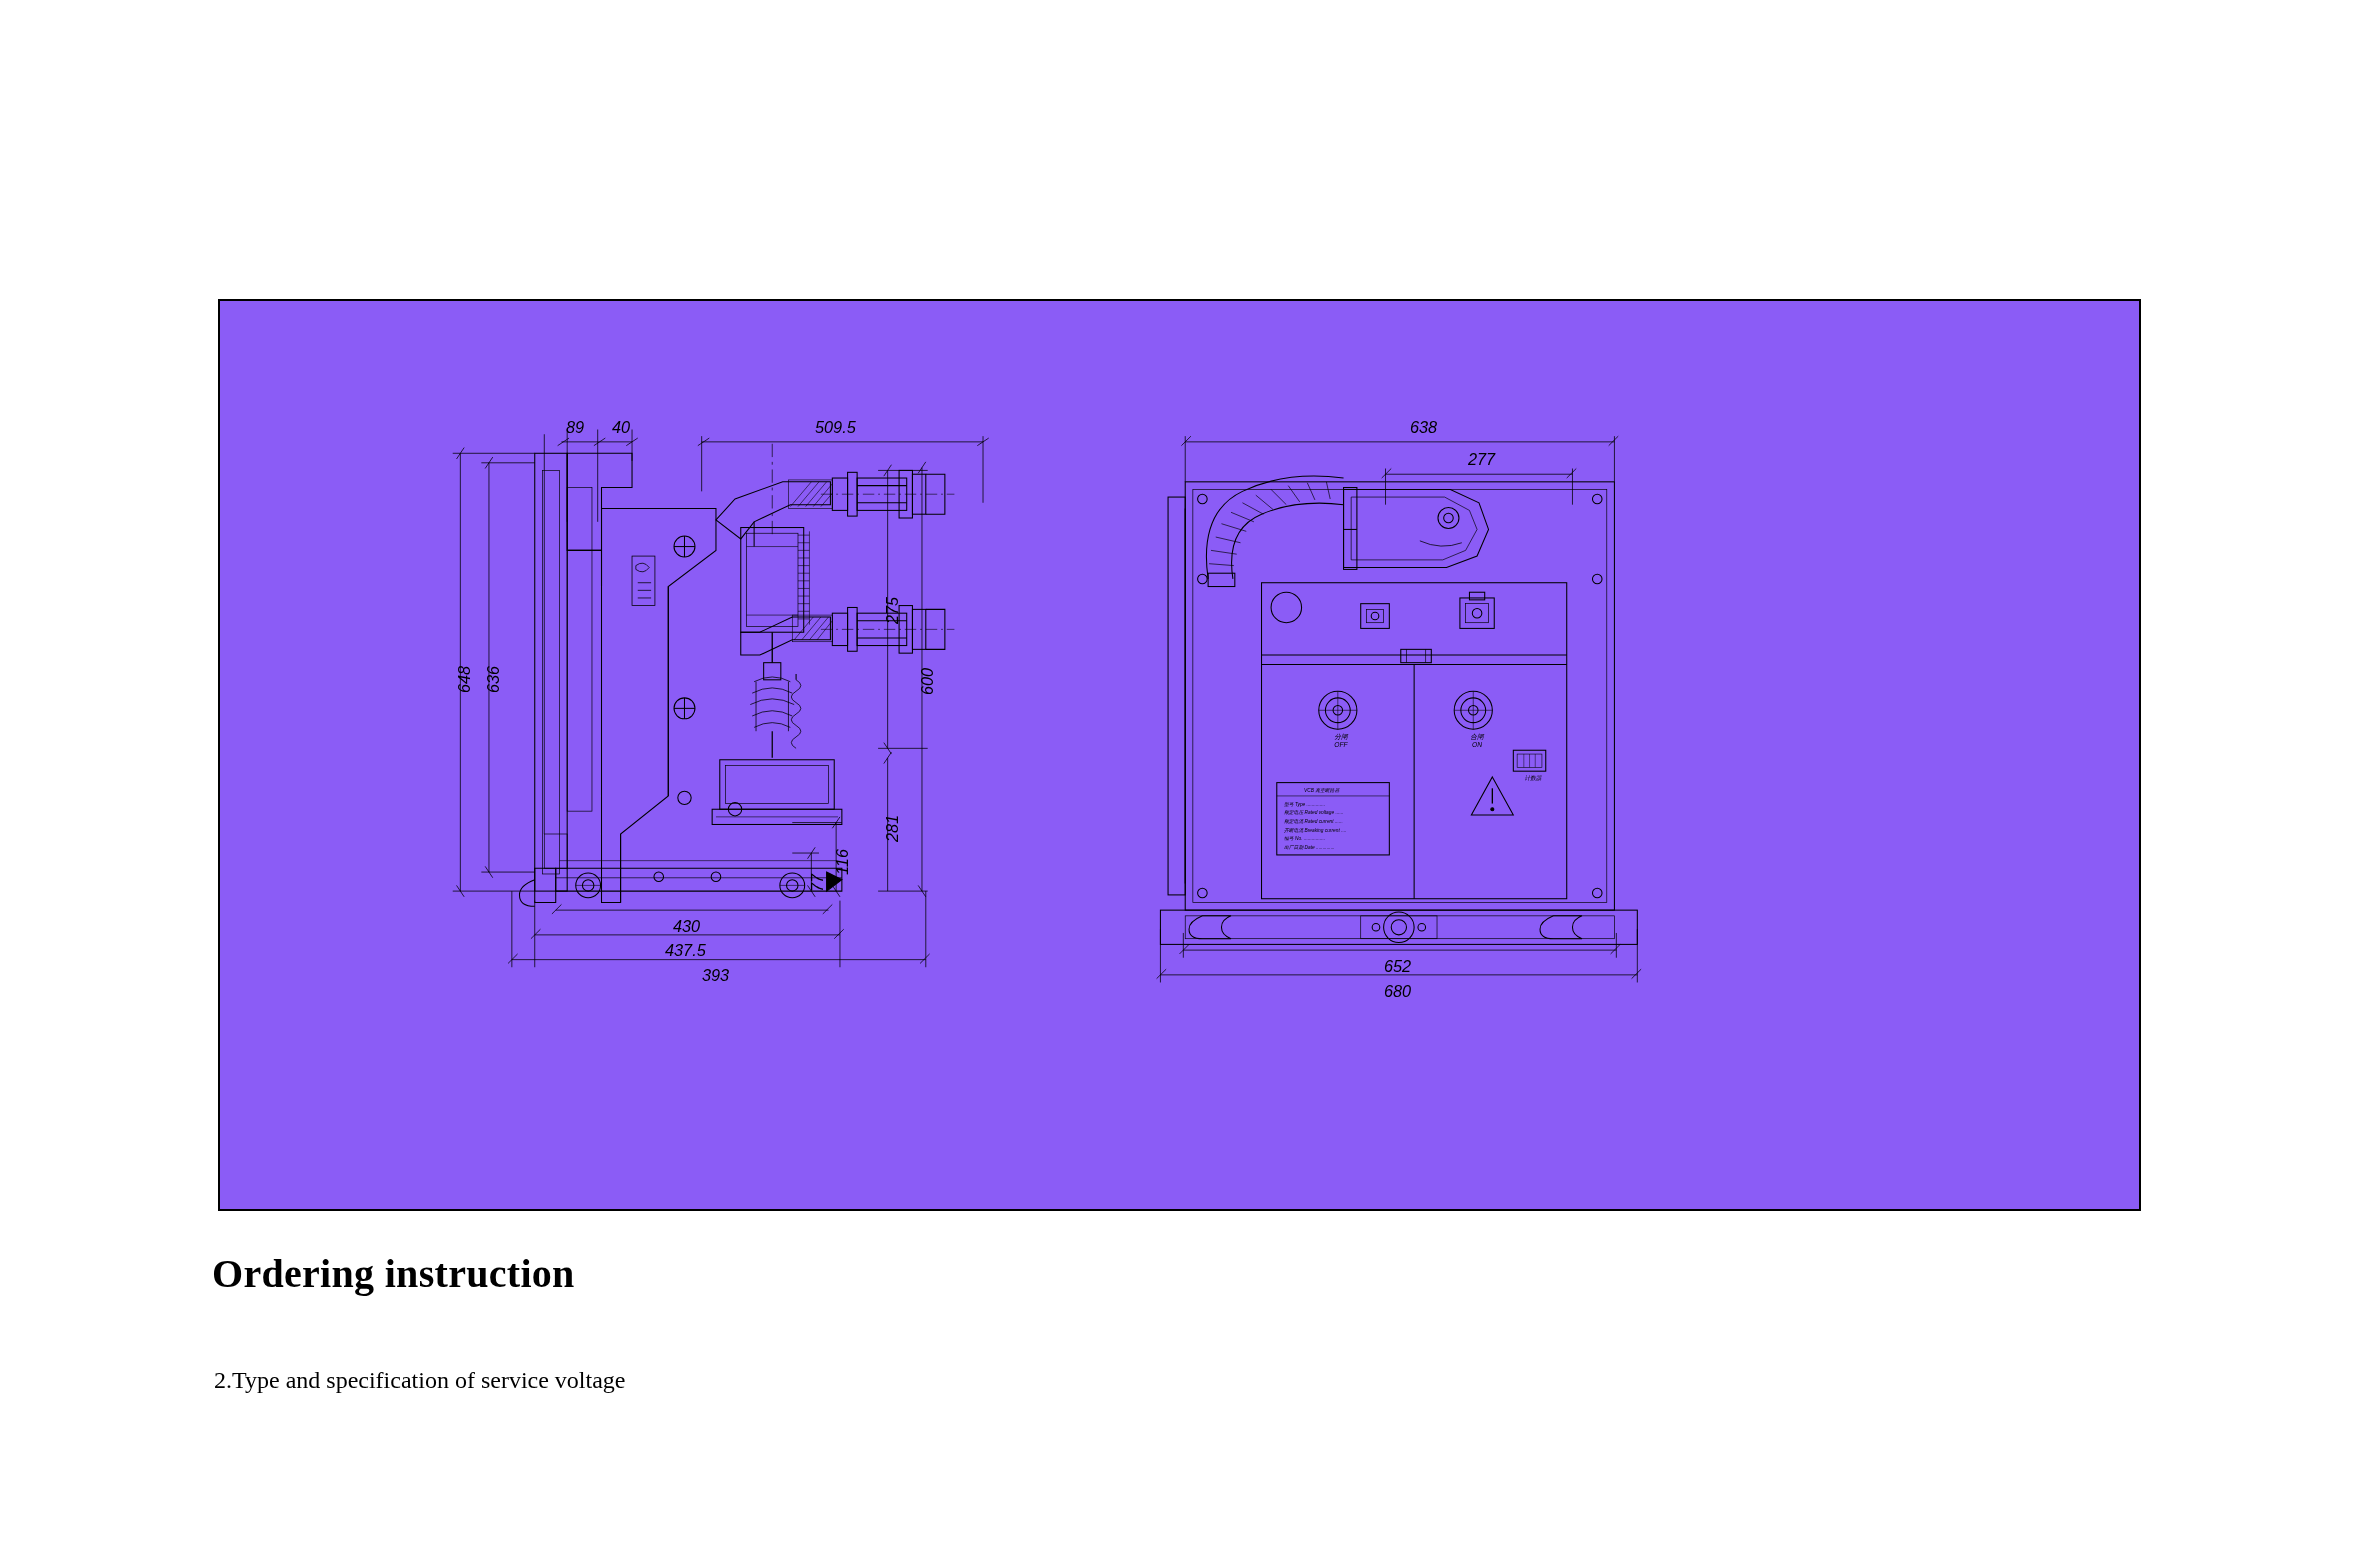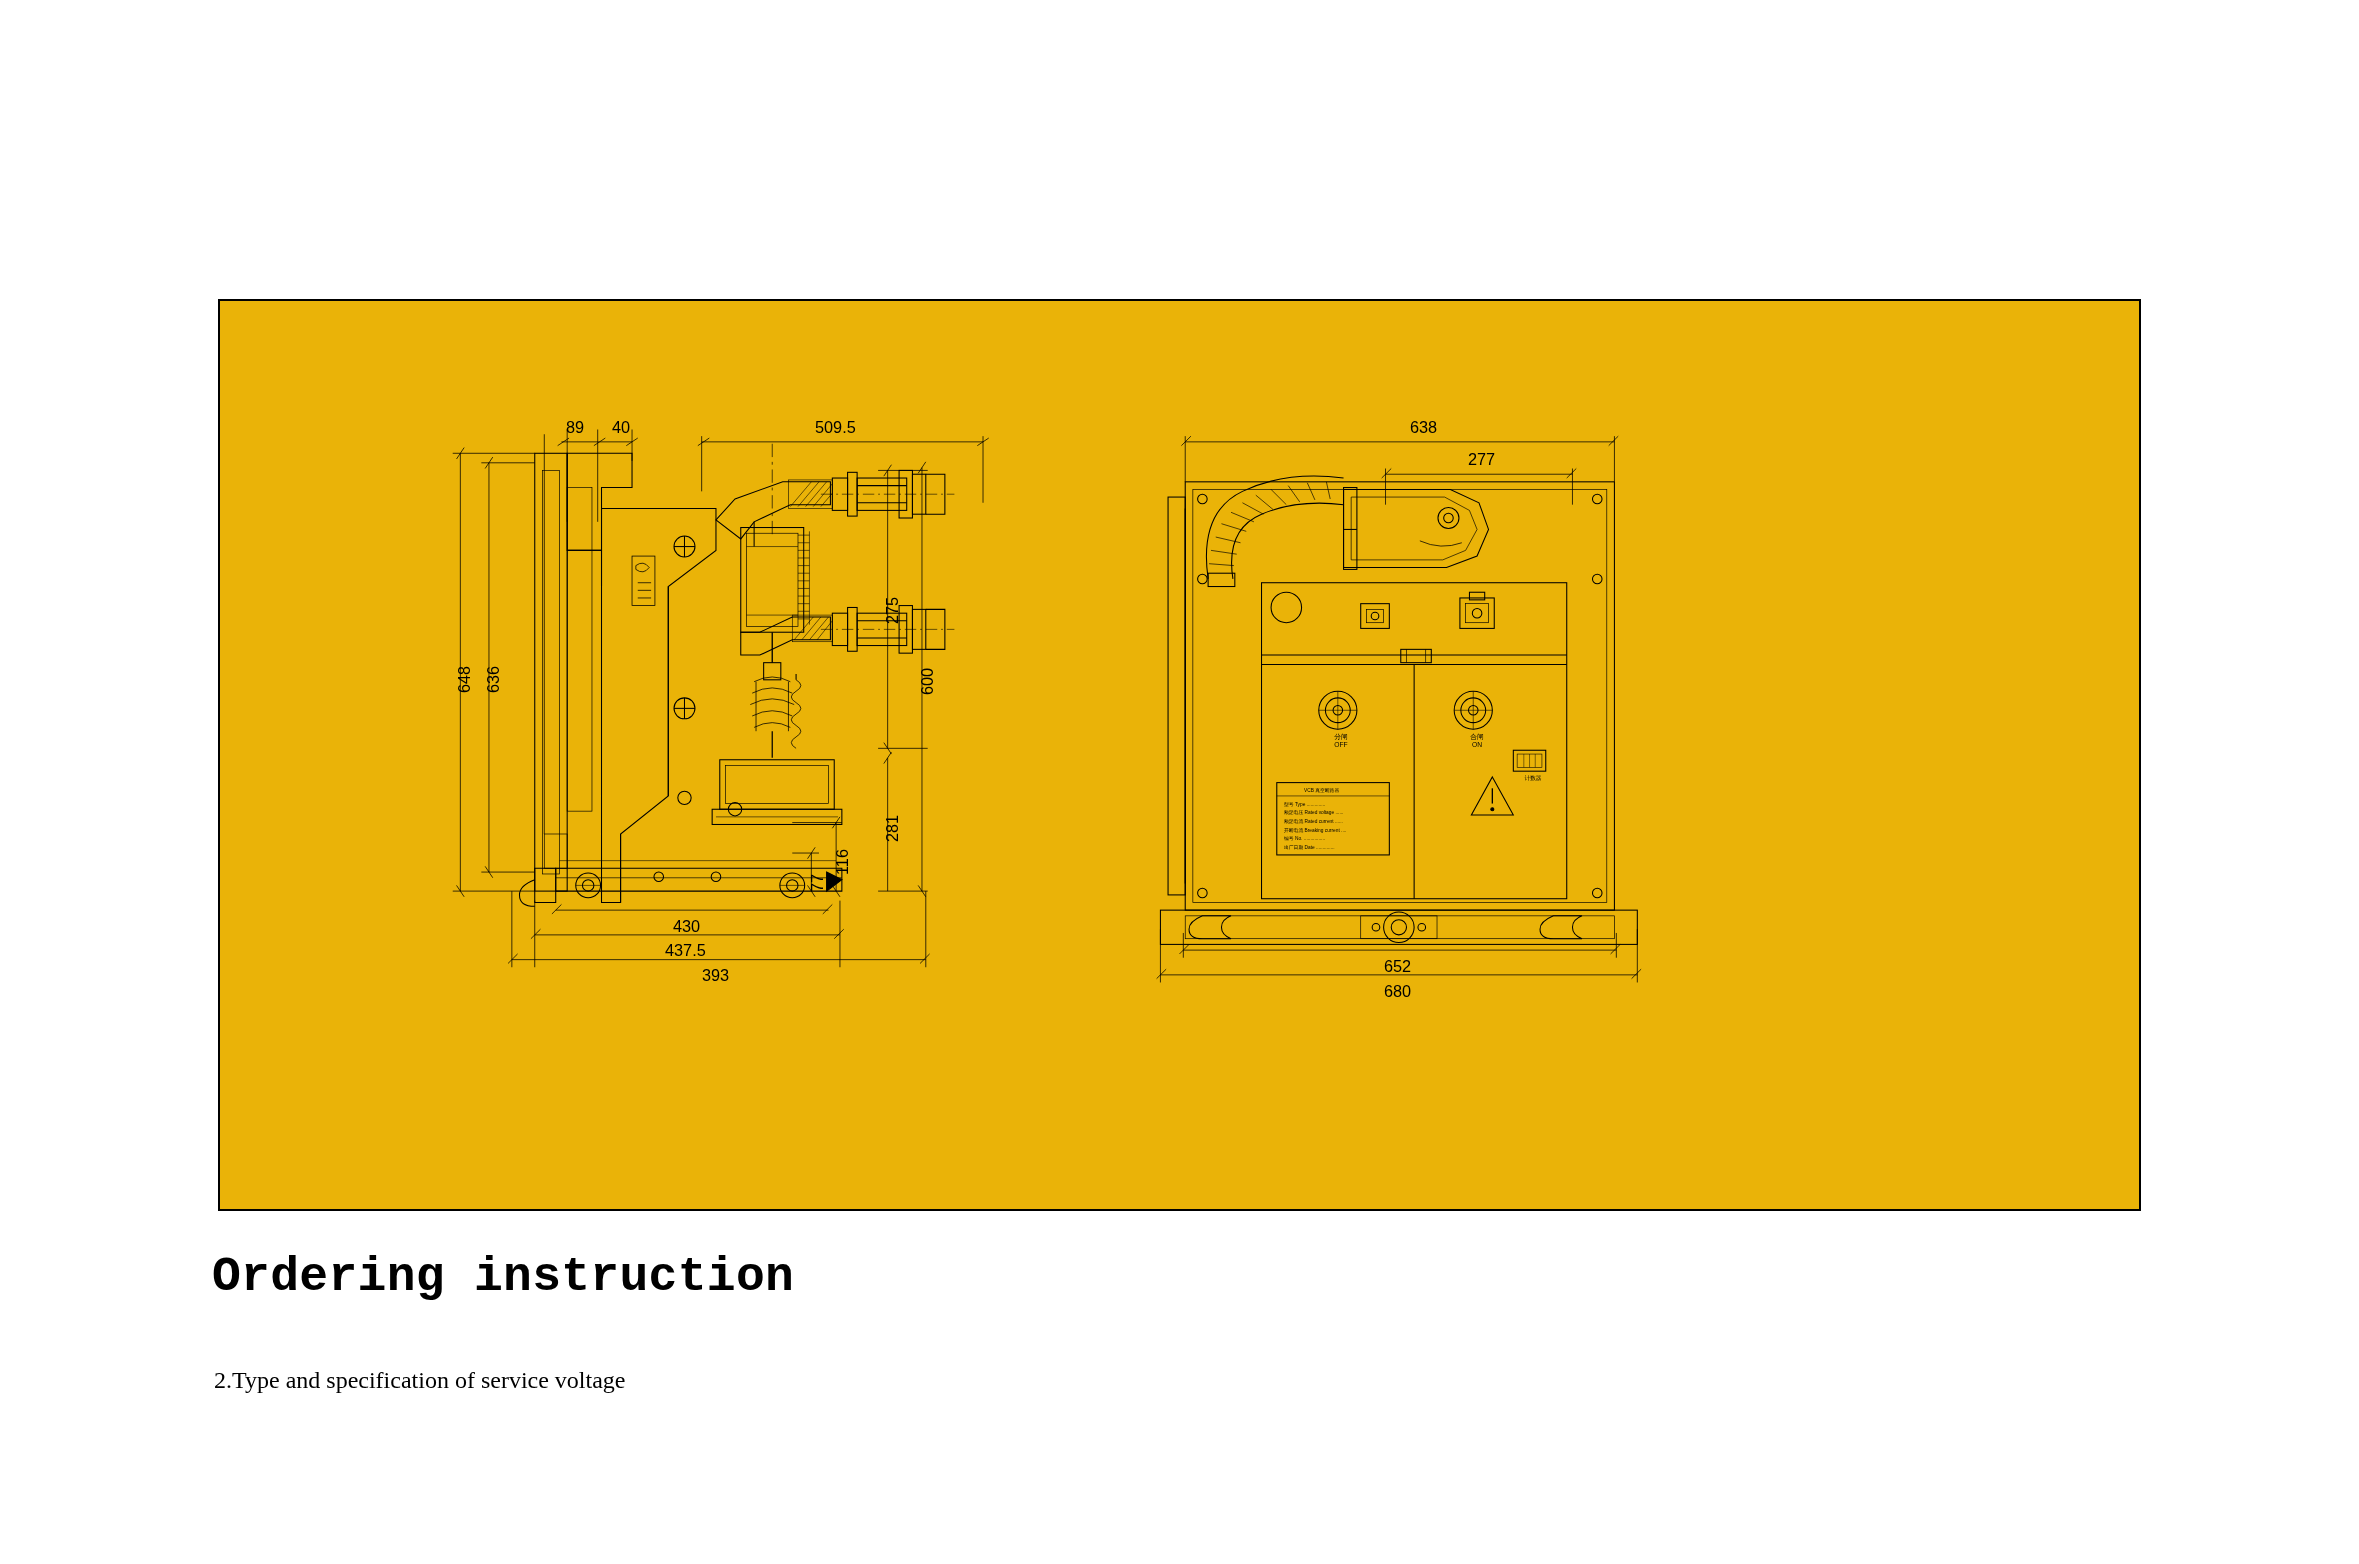--- a/index.html
+++ b/index.html
@@ -24,32 +24,33 @@
 
   
   .drawing-frame {
     position: absolute;
     left: 218px;
     top: 299px;
     width: 1923px;
     height: 912px;
     border: 2.9px solid #000;
     box-sizing: border-box;
-    background: #eab308;
+    background: #8b5cf6;
+    font-style: italic;
   }
 
   
   .ordering-title {
     position: absolute;
     left: 212px;
     top: 1250px;
-    font-size: 48px;
+    font-size: 40px;
     font-weight: bold;
     letter-spacing: 0.3px;
-    font-family: Liberation Mono, monospace;
+    font-family: Liberation Serif, serif;
   }
   .ordering-list {
     position: absolute;
     left: 214px;
     top: 1357px;
     width: 1338px;
   }
   .ordering-list .line {
     font-size: 24px;
     line-height: 47px;

